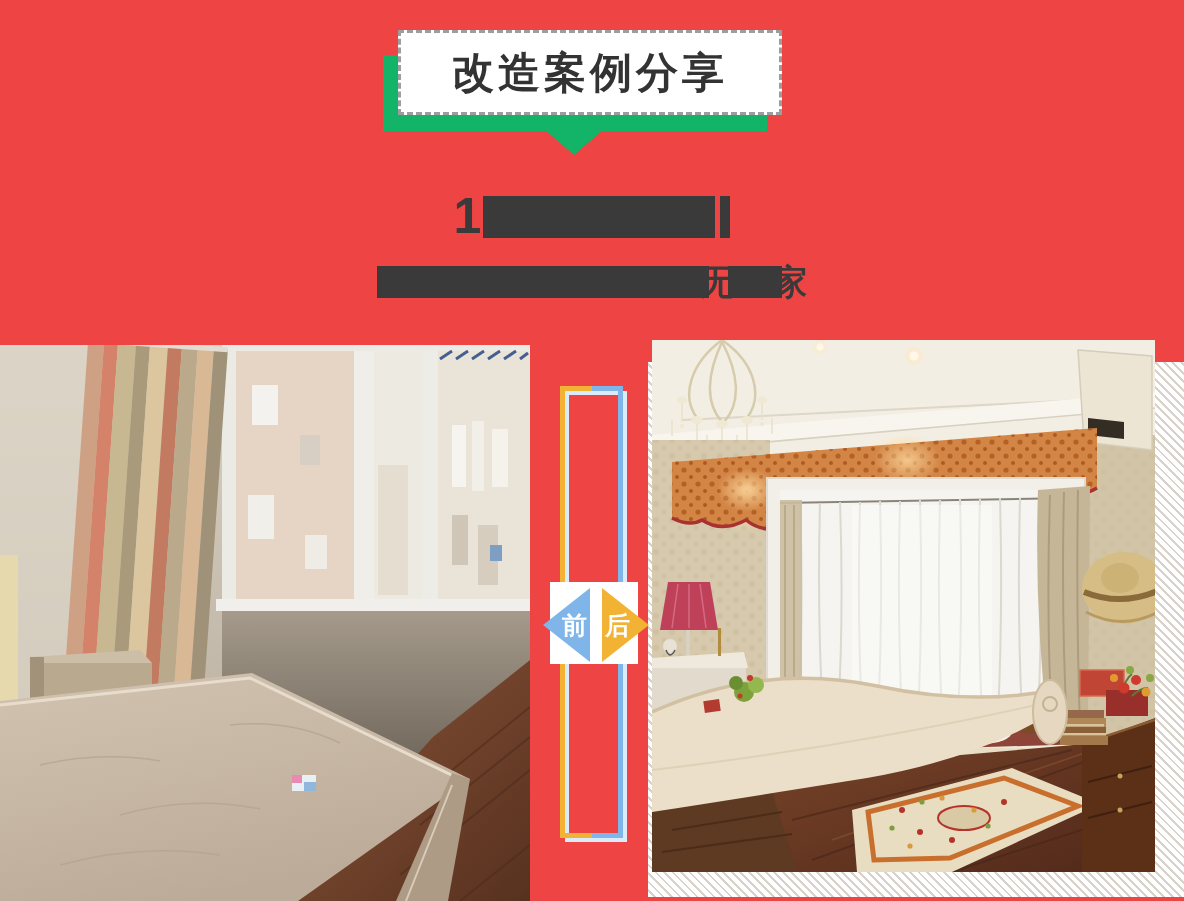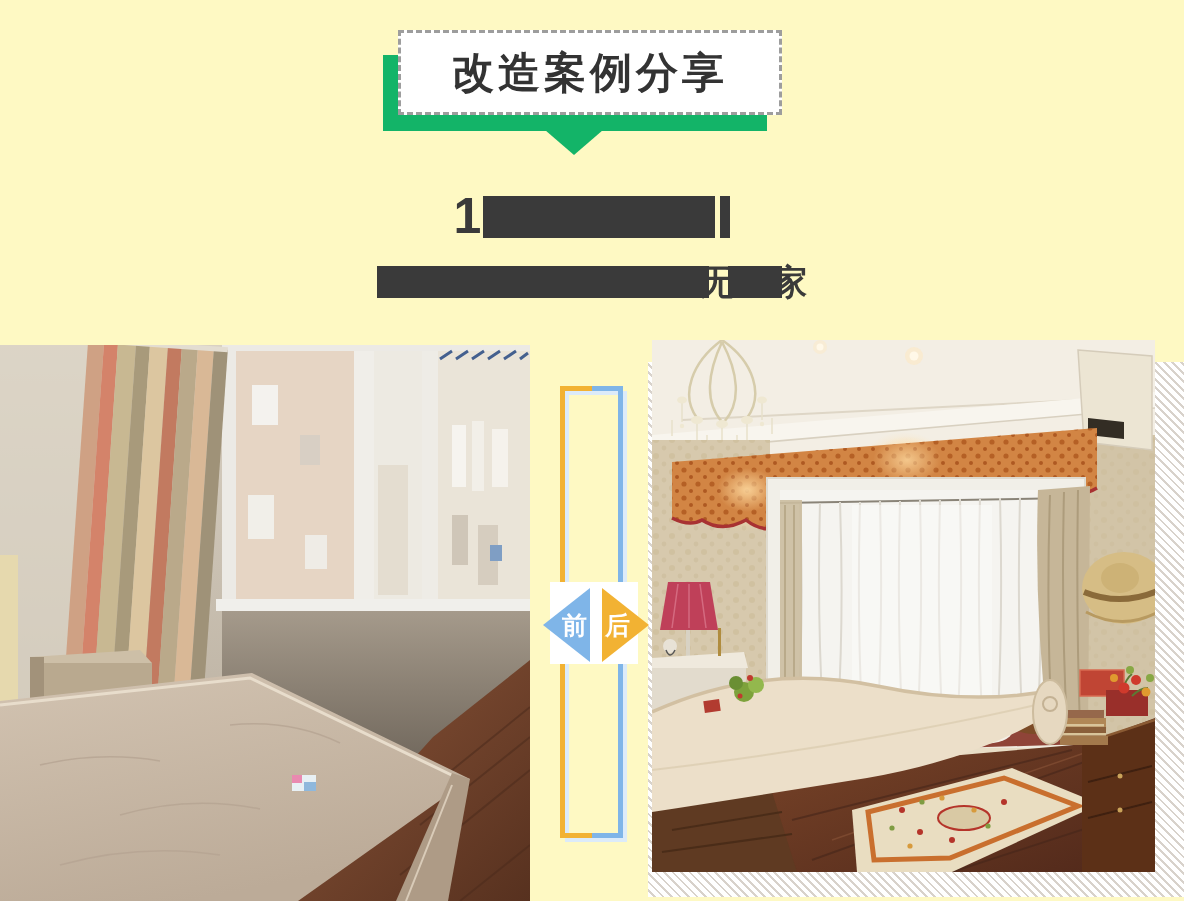--- a/index.html
+++ b/index.html
@@ -1,17 +1,17 @@
 <!DOCTYPE html>
 <html><head>
 <meta charset="utf-8">
 <style>
   html,body{margin:0;padding:0;background:#ffffff;}
   body{font-family:"Liberation Sans","DejaVu Sans",sans-serif;}
-  #page{position:relative;width:1184px;height:901px;background:#fef9c3;overflow:hidden;}
+  #page{position:relative;width:1184px;height:901px;background:#ef4444;overflow:hidden;}
   .abs{position:absolute;}
 
   
   .green{background:#13b468;}
   .dashed-box{
     box-sizing:border-box;background:#fff;border:3px dashed #9d9d9d;
     display:flex;align-items:center;justify-content:center;
   }
   .main-title{font-size:42px;font-weight:bold;color:#333;letter-spacing:4px;}
 

